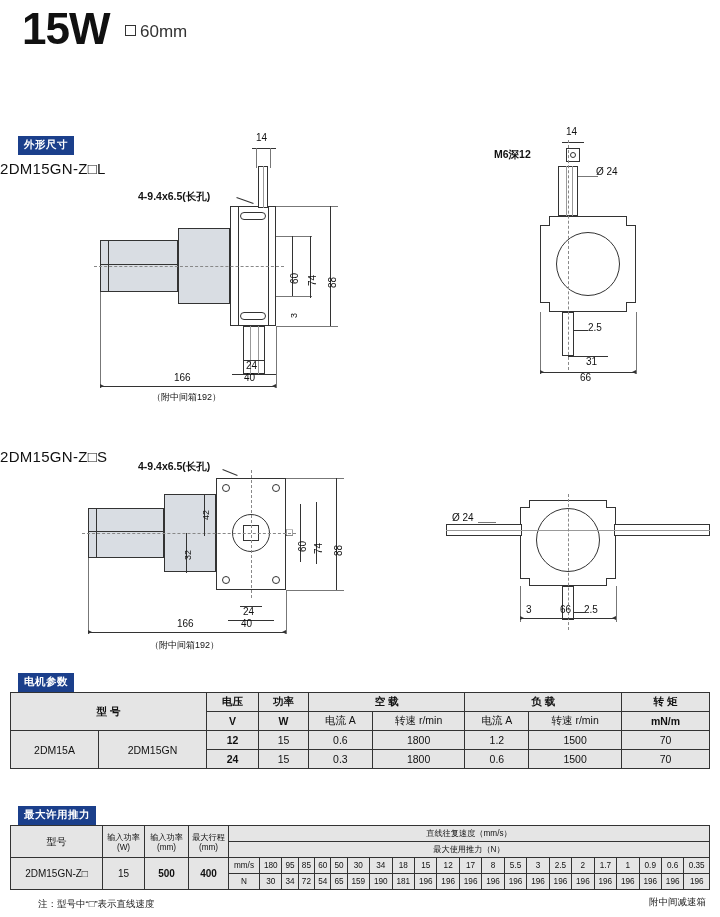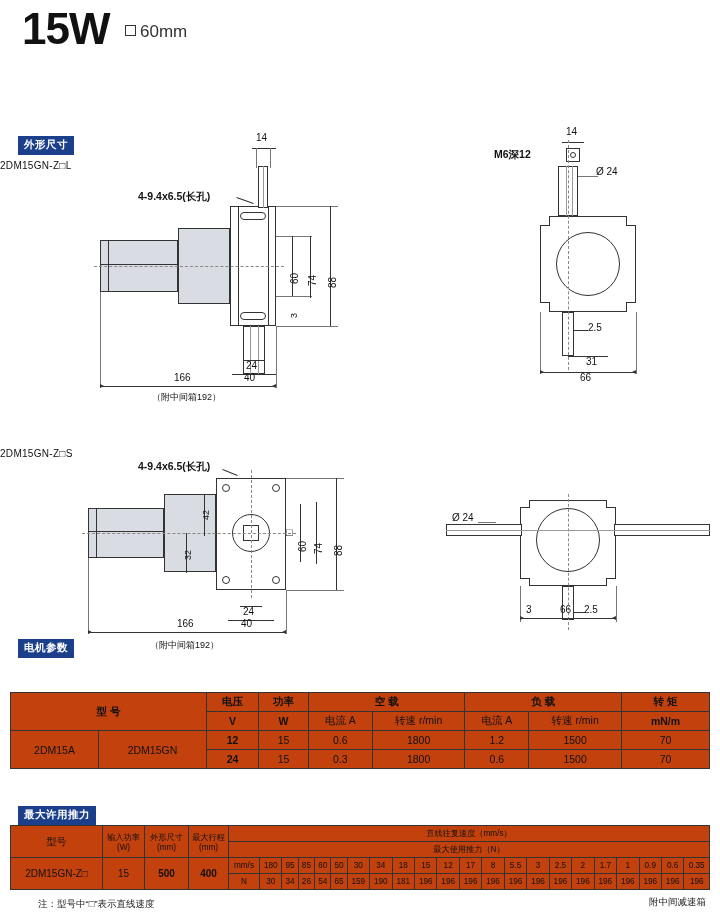--- a/index.html
+++ b/index.html
@@ -26,25 +26,25 @@
 
   
   .sect-tag {
     position:absolute;
     background:#1b3f8b; color:#fff;
     font-size:10.5px; font-weight:bold;
     padding:2px 6px 3px 6px;
     letter-spacing:0.5px;
   }
   #tag-dim   { left:18px; top:136px; }
-  #tag-motor { left:18px; top:639px; }
+  #tag-motor { left:18px; top:673px; }
   #tag-thrust{ left:18px; top:806px; }
 
   .model-label {
-    position:absolute; font-size:10px; color:#111; letter-spacing:0.3px;
+    position:absolute; font-size:15px; color:#111; letter-spacing:0.3px;
   }
   #model-1 { left:0px;  top:160px; }
   #model-2 { left:0px;  top:448px; }
 
   
   .dim { position:absolute; font-size:10px; color:#111; }
   .dim.sm { font-size:9px; }
   .note { position:absolute; font-size:9px; color:#111; }
   .lbl { position:absolute; font-size:10.5px; font-weight:bold; color:#111; }
 
@@ -59,21 +59,21 @@
   .boxg { position:absolute; border:1px solid #333; background:#d9dde3; }
   .circ { position:absolute; border:1px solid #333; border-radius:50%; background:#fff; }
   .rot { transform:rotate(-90deg); transform-origin:left top; }
 
   
   .atick { position:absolute; width:0; height:0; border-left:4px solid #333;
            border-top:2.5px solid transparent; border-bottom:2.5px solid transparent; }
   .atick.l { border-left:none; border-right:4px solid #333; }
 
   
-  table { border-collapse:collapse; position:absolute; background:#c2410c; }
+  table { border-collapse:collapse; position:absolute; background:#e5e5e5; }
   td, th { border:1px solid #333; font-size:10.5px; text-align:center;
            font-weight:normal; padding:1px 2px; color:#111; }
   #motor-table { left:10px; top:692px; width:700px; }
   #motor-table td, #motor-table th { height:19px; }
   #motor-table .hd { font-weight:bold; }
   #thrust-table { left:10px; top:825px; width:700px; }
   #thrust-table td, #thrust-table th { font-size:8.2px; height:16px; padding:0 1px; }
   #thrust-table .big { font-size:10px; }
   #footnote { position:absolute; left:38px; top:898px; font-size:9.5px; }
   #gearnote { position:absolute; right:14px; top:896px; font-size:9.5px; }
@@ -306,21 +306,21 @@
     <td>70</td>
   </tr>
 </tbody>
   </table>
 
 <table id="thrust-table">
   <tbody>
       <tr>
     <td class="big" rowspan="2" style="width:92px;">型号</td>
     <td rowspan="2" style="width:42px;">输入功率(W)</td>
-    <td rowspan="2" style="width:44px;">外形尺寸(mm)</td>
+    <td rowspan="2" style="width:44px;">输入功率(mm)</td>
     <td rowspan="2" style="width:40px;">最大行程(mm)</td>
     <td colspan="22">直线往复速度（mm/s）</td>
   </tr>
   <tr>
     <td colspan="22">最大使用推力（N）</td>
   </tr>
   <tr id="speed-row">
     <td class="big" rowspan="2">2DM15GN-Z□</td>
     <td class="big" rowspan="2">15</td>
     <td class="big" rowspan="2" style="font-weight:bold;">500</td>
@@ -345,21 +345,21 @@
         <td>1.7</td>
         <td>1</td>
         <td>0.9</td>
         <td>0.6</td>
         <td>0.35</td>
       </tr>
   <tr id="force-row">
     <td>N</td>
   <td>30</td>
         <td>34</td>
-        <td>26</td>
+        <td>72</td>
         <td>54</td>
         <td>65</td>
         <td>159</td>
         <td>190</td>
         <td>181</td>
         <td>196</td>
         <td>196</td>
         <td>196</td>
         <td>196</td>
         <td>196</td>

